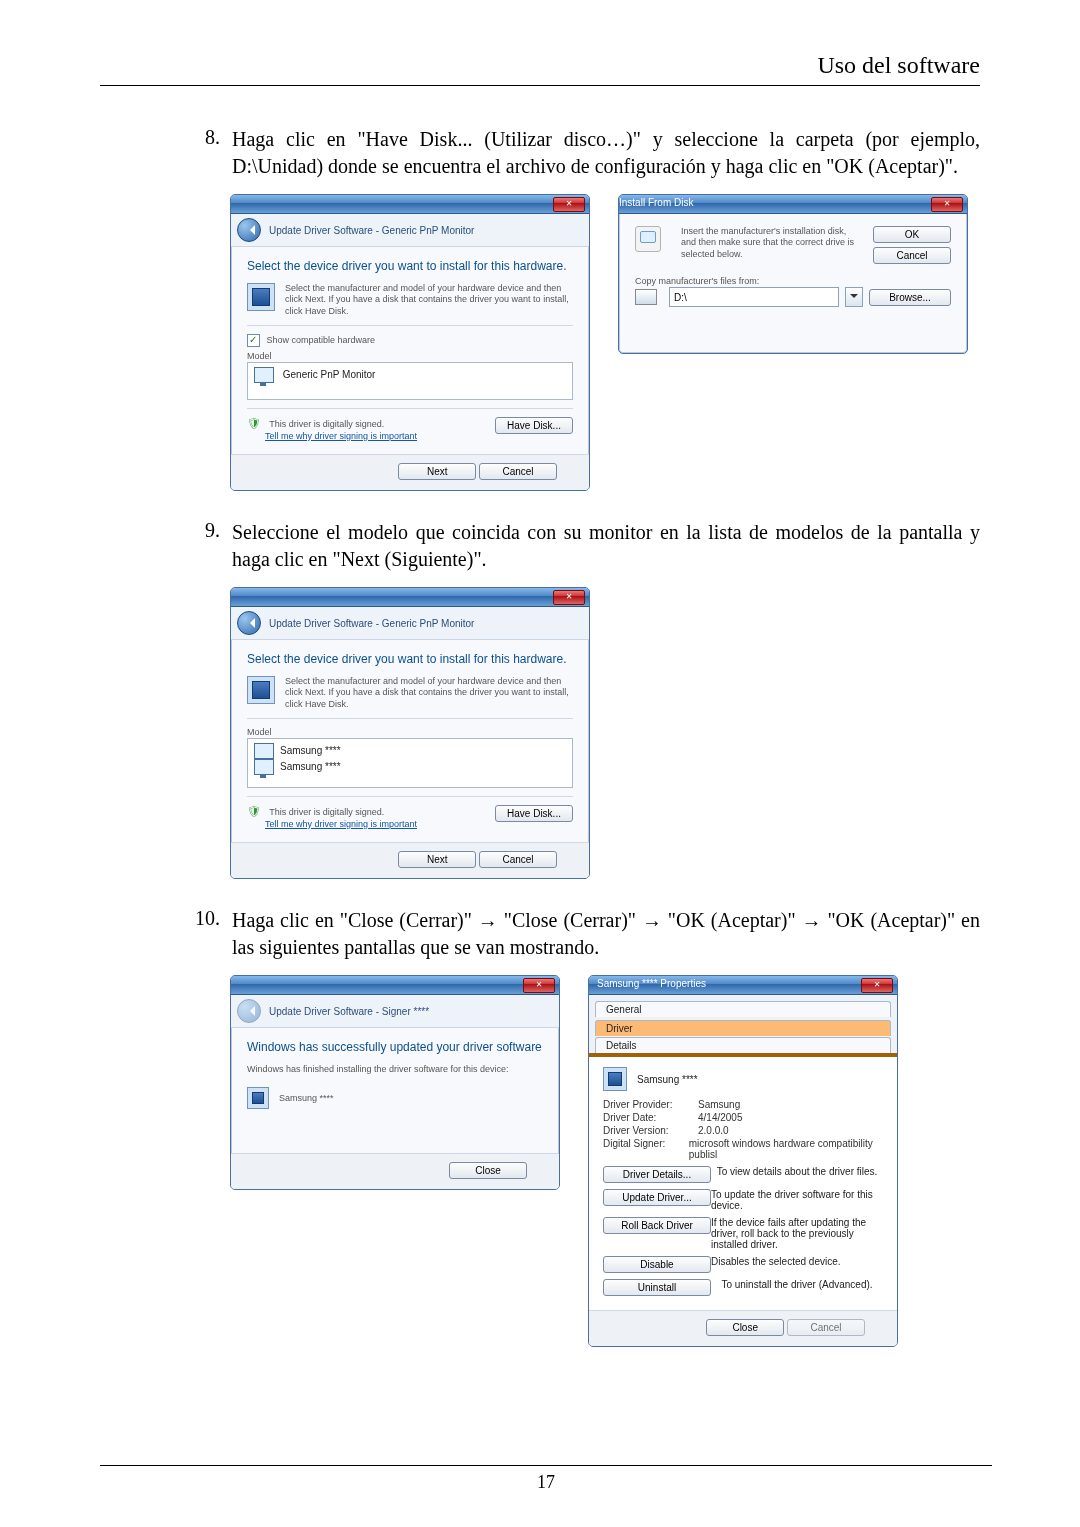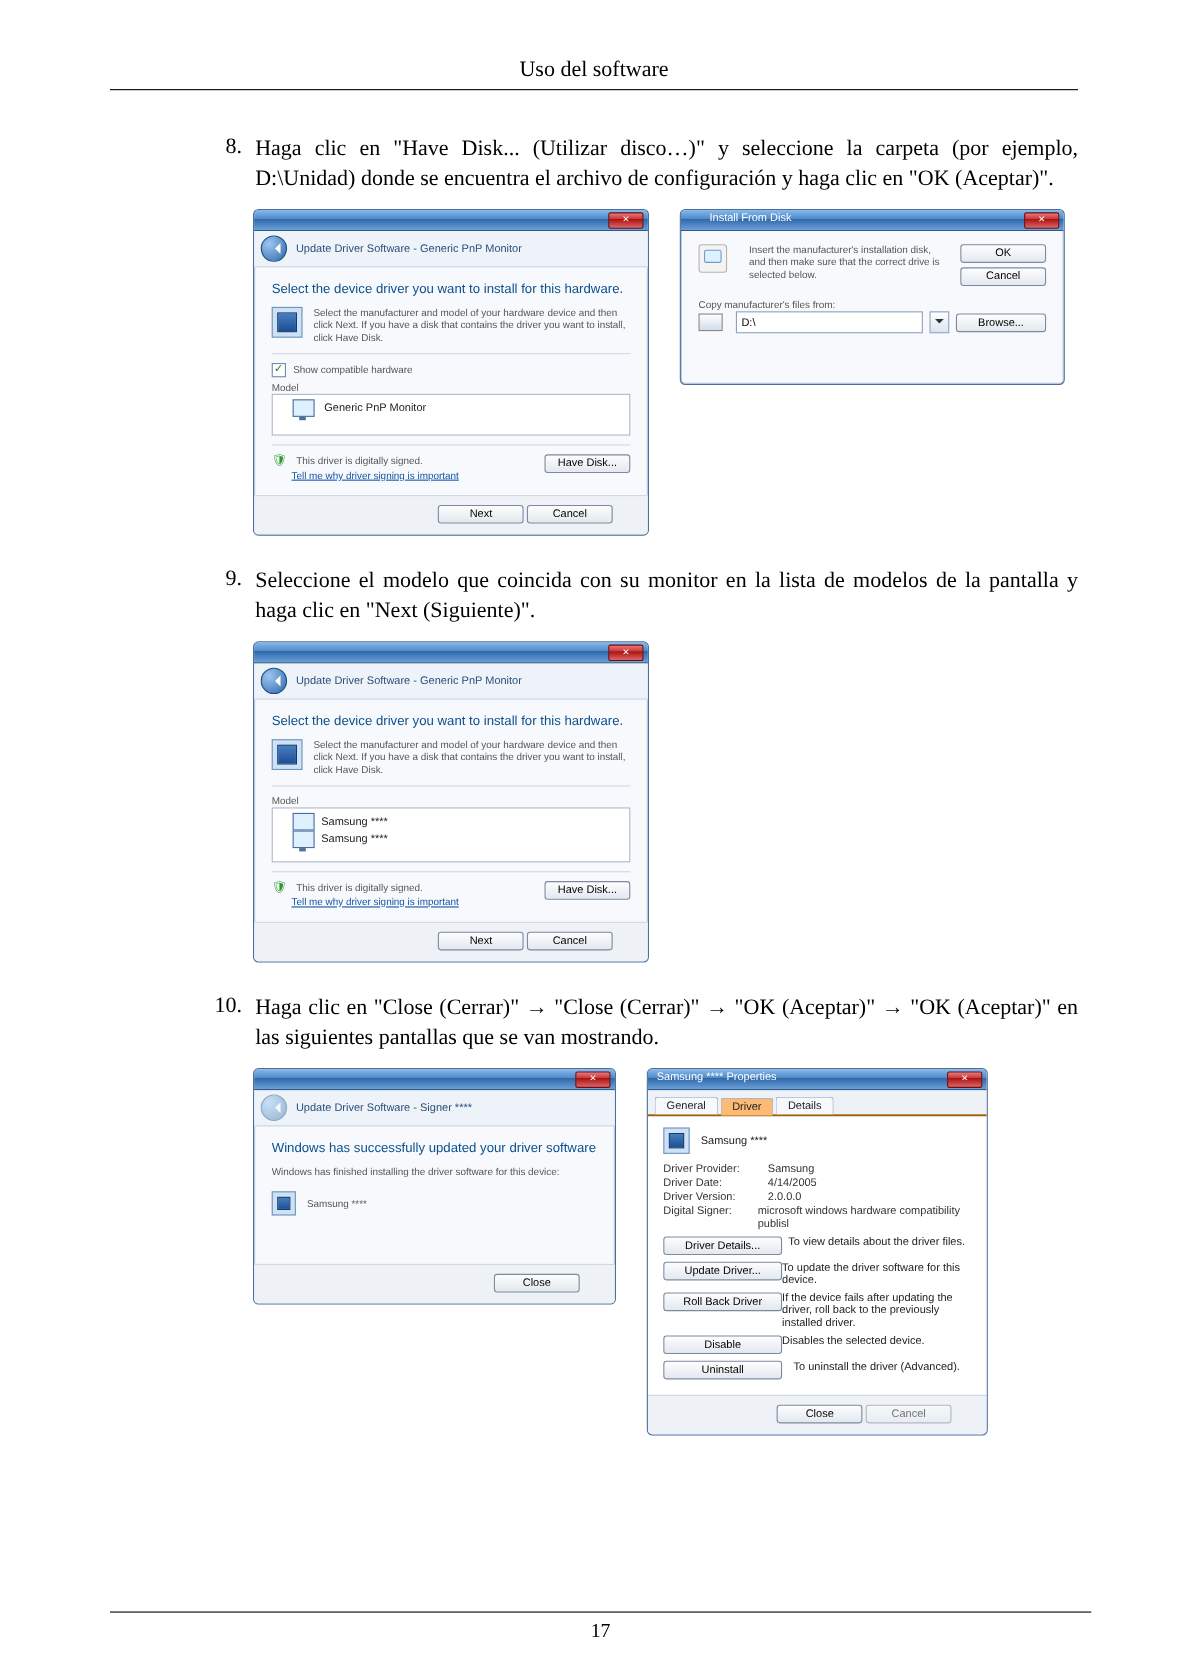--- a/index.html
+++ b/index.html
@@ -11,22 +11,22 @@
   }
   .page {
     width: 1080px;
     height: 1527px;
     margin: 0 auto;
     position: relative;
     box-sizing: border-box;
     padding: 40px 100px 40px 100px;
   }
   .header-title {
-    text-align: center;
-    font-size: 20px;
+    text-align: right;
+    font-size: 24px;
     margin-top: 12px;
     margin-bottom: 6px;
   }
   hr.hdr-rule, hr.ftr-rule {
     border: none;
     border-top: 1px solid #000;
     margin: 0;
   }
   .content {
     padding-top: 40px;
@@ -110,21 +110,21 @@
   }
   .chip-icon::after{content:""; position:absolute; left:4px; top:4px; right:4px; bottom:4px;
     background:linear-gradient(#4a7cc0,#1d4f93); border:1px solid #0f3a72;}
   .mon-icon {
     width:18px; height:14px; border:1px solid #4a6f9c; background:#dff0ff;
     display:inline-block; margin-right:6px; vertical-align:middle; position:relative;
   }
   .mon-icon::after{content:""; position:absolute; left:5px; bottom:-4px; width:6px; height:3px; background:#4a6f9c;}
   .shield { color:#2a9a2a; margin-right:6px; font-size:11px; }
   .listbox {
-    border:1px solid #aab8cc; background:#fff; padding:4px 18px; font-size:10px;
+    border:1px solid #aab8cc; background:#fff; padding:4px 6px; font-size:10px;
   }
   .combo {
     display:flex; align-items:center; gap:6px;
   }
   .combo input {
     flex:1; height:18px; border:1px solid #8aa2c0; font-size:10px; padding:0 4px;
     background:#fff;
   }
   .combo .caret {
     width:16px; height:18px; border:1px solid #8aa2c0;
@@ -132,21 +132,21 @@
   }
   .combo .caret::after{content:""; position:absolute; left:4px; top:6px;
     border:4px solid transparent; border-top-color:#333;}
   .disk-glyph{display:inline-block;width:24px;height:24px;margin-right:10px;flex:none;
     background:#f3f3f3;border:1px solid #b4b4b4;border-radius:3px;position:relative;}
   .disk-glyph::after{content:"";position:absolute;left:4px;top:4px;right:4px;bottom:8px;
     background:#dff0ff;border:1px solid #6e9ccf;border-radius:2px;}
   .a5c{width:20px;height:14px;border:1px solid #888;background:linear-gradient(#fff,#d0ddeb);display:inline-block;margin-right:6px;}
   
   .tabs { display:flex; gap:2px; padding:6px 6px 0 6px;
-          border-bottom:2px solid #a16207; background:#eef2f7;}
+          border-bottom:4px solid #a16207; background:#eef2f7;flex-direction:column;}
   .tab { border:1px solid #aab8cc; border-bottom:none; padding:2px 10px;
          background:#f7f9fc; border-radius:3px 3px 0 0; font-size:10px;}
   .tab.active{ background:#fdba74; position:relative; top:1px; }
   .prop-body{ background:#fff; padding:10px 14px 8px 14px; }
   .kv{display:flex; font-size:10px; margin:2px 0;}
   .kv .k{width:95px; color:#333;}
   .kv .v{color:#333;}
   .prop-btn-row{display:flex; align-items:flex-start; margin:6px 0; font-size:10px;}
   .prop-btn-row .btn{min-width:86px;}
   .footer {
@@ -208,21 +208,21 @@
           </div>
         </div>
         <div class="btn-row-right">
           <span class="btn">Next</span>
           <span class="btn">Cancel</span>
         </div>
       </div>
 
       <div class="win" style="width:350px; height:160px;">
         <div class="titlebar">
-          <span style="color:#fff;font-size:10px;position:absolute;left:26px;top:2px;">Install From Disk</span>
+          <span style="color:#fff;font-size:10px;position:absolute;left:0;top:2px;">Install From Disk</span>
           <div class="tb-red">✕</div>
         </div>
         <div class="body-pad" style="display:flex; gap:10px;">
           <span class="disk-glyph"></span>
           <div class="tiny" style="flex:1;">Insert the manufacturer's installation disk, and then make sure that the correct drive is selected below.</div>
           <div style="display:flex;flex-direction:column;gap:4px;">
             <span class="btn">OK</span>
             <span class="btn">Cancel</span>
           </div>
         </div>

